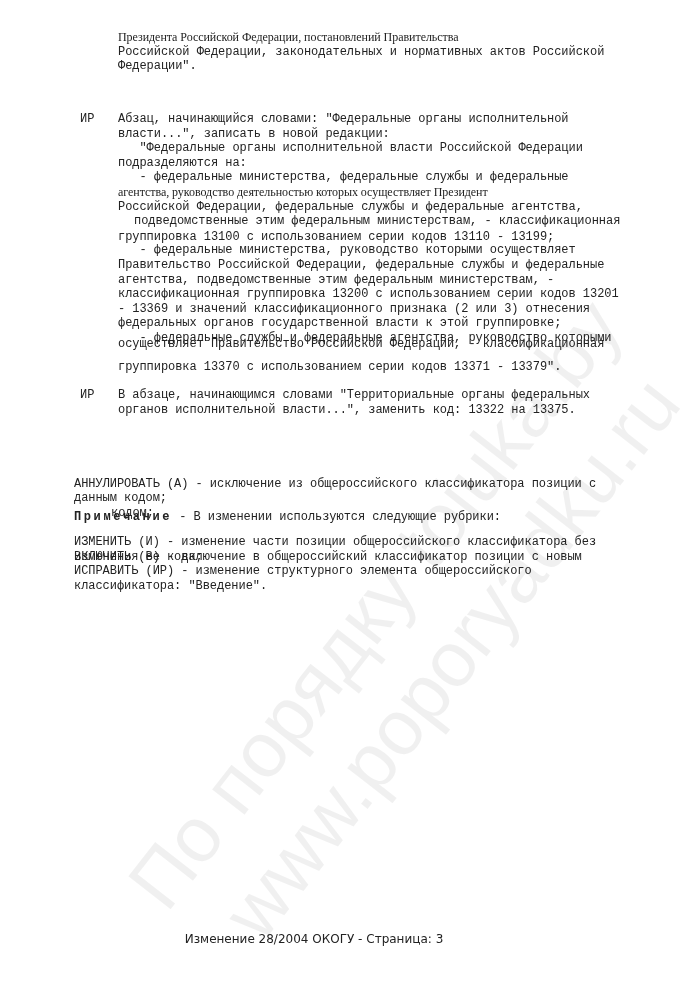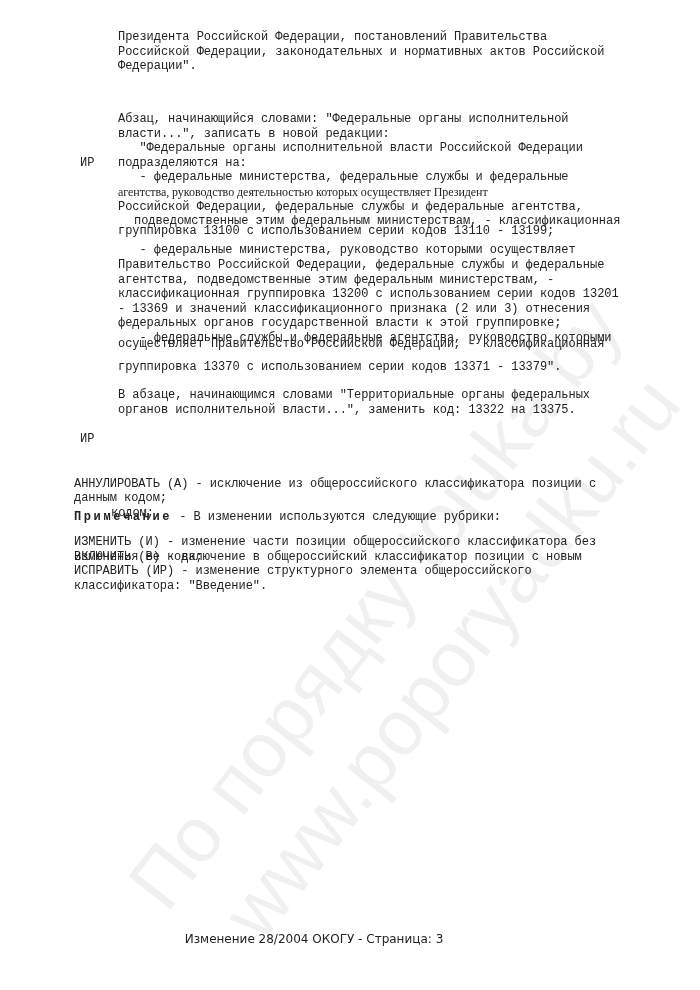--- a/index.html
+++ b/index.html
@@ -3,57 +3,57 @@
 <meta charset="utf-8">
 <style>
   html, body { margin: 0; padding: 0; }
   body {
     width: 700px; height: 990px; background: #ffffff; position: relative; overflow: hidden;
     font-family: "Liberation Mono", "DejaVu Sans Mono", monospace;
     color: #222;
   }
   .page { position: absolute; left: 0; top: 0; width: 700px; height: 990px; }
   .line { position: absolute; font-size: 12px; line-height: 14.6px; white-space: pre; letter-spacing: -0.05px; }
-  .code { position: absolute; font-size: 12px; line-height: 14.6px; margin-top: 44px; }
+  .code { position: absolute; font-size: 12px; line-height: 14.6px; }
   .block { position: absolute; }
   .footer {
     position: absolute; left: 0; width: 628px; top: 932px; text-align: center;
     font-family: "DejaVu Sans", "Liberation Sans", sans-serif; font-size: 12px; color: #222;
   }
   .bold-spaced { font-weight: bold; letter-spacing: 2.6px; }
   .watermark {
     position: absolute; font-family: "Liberation Sans", sans-serif; color: rgba(0,0,0,0.06);
     font-size: 78px; white-space: nowrap; transform-origin: left top; pointer-events: none;
   }
 </style>
 </head>
 <body>
 
 <div class="page">
 
   <div class="watermark" style="left:110px; top:870px; transform: rotate(-52deg);">По порядку toiuka.by</div>
   <div class="watermark" style="left:205px; top:900px; transform: rotate(-52deg);">www.poporyadku.ru</div>
 
   <div class="block" style="left:118px; top:30px;">
-    <div class="line" style="top:0px;">Президента Российской Федерации, постановлений Правительства</div>
+    <div class="line" style="top:0px;font-family:Liberation Serif, serif;">Президента Российской Федерации, постановлений Правительства</div>
     <div class="line" style="top:14.6px;">Российской Федерации, законодательных и нормативных актов Российской</div>
     <div class="line" style="top:29.2px;">Федерации".</div>
   </div>
 
   <div class="code" style="left:80px; top:112px;">ИР</div>
   <div class="block" style="left:118px; top:112px;">
     <div class="line" style="top:0px;">Абзац, начинающийся словами: "Федеральные органы исполнительной</div>
     <div class="line" style="top:14.6px;">власти...", записать в новой редакции:</div>
     <div class="line" style="top:29.2px;">   "Федеральные органы исполнительной власти Российской Федерации</div>
     <div class="line" style="top:43.8px;">подразделяются на:</div>
     <div class="line" style="top:58.4px;">   - федеральные министерства, федеральные службы и федеральные</div>
     <div class="line" style="top:73px;font-family:Liberation Serif, serif;">агентства, руководство деятельностью которых осуществляет Президент</div>
     <div class="line" style="top:87.6px;">Российской Федерации, федеральные службы и федеральные агентства,</div>
     <div class="line" style="top:102.2px;margin-left:16px;">подведомственные этим федеральным министерствам, - классификационная</div>
-    <div class="line" style="top:112px;text-align:center;">группировка 13100 с использованием серии кодов 13110 - 13199;</div>
+    <div class="line" style="top:118px;text-align:center;">группировка 13100 с использованием серии кодов 13110 - 13199;</div>
     <div class="line" style="top:131.4px;">   - федеральные министерства, руководство которыми осуществляет</div>
     <div class="line" style="top:146px;">Правительство Российской Федерации, федеральные службы и федеральные</div>
     <div class="line" style="top:160.6px;">агентства, подведомственные этим федеральным министерствам, -</div>
     <div class="line" style="top:175.2px;">классификационная группировка 13200 с использованием серии кодов 13201</div>
     <div class="line" style="top:189.8px;">- 13369 и значений классификационного признака (2 или 3) отнесения</div>
     <div class="line" style="top:204.4px;">федеральных органов государственной власти к этой группировке;</div>
     <div class="line" style="top:219px;font-family:Liberation Mono, monospace;">   - федеральные службы и федеральные агентства, руководство которыми</div>
     <div class="line" style="top:225px;">осуществляет Правительство Российской Федерации, - классификационная</div>
     <div class="line" style="top:248.2px;">группировка 13370 с использованием серии кодов 13371 - 13379".</div>
   </div>

